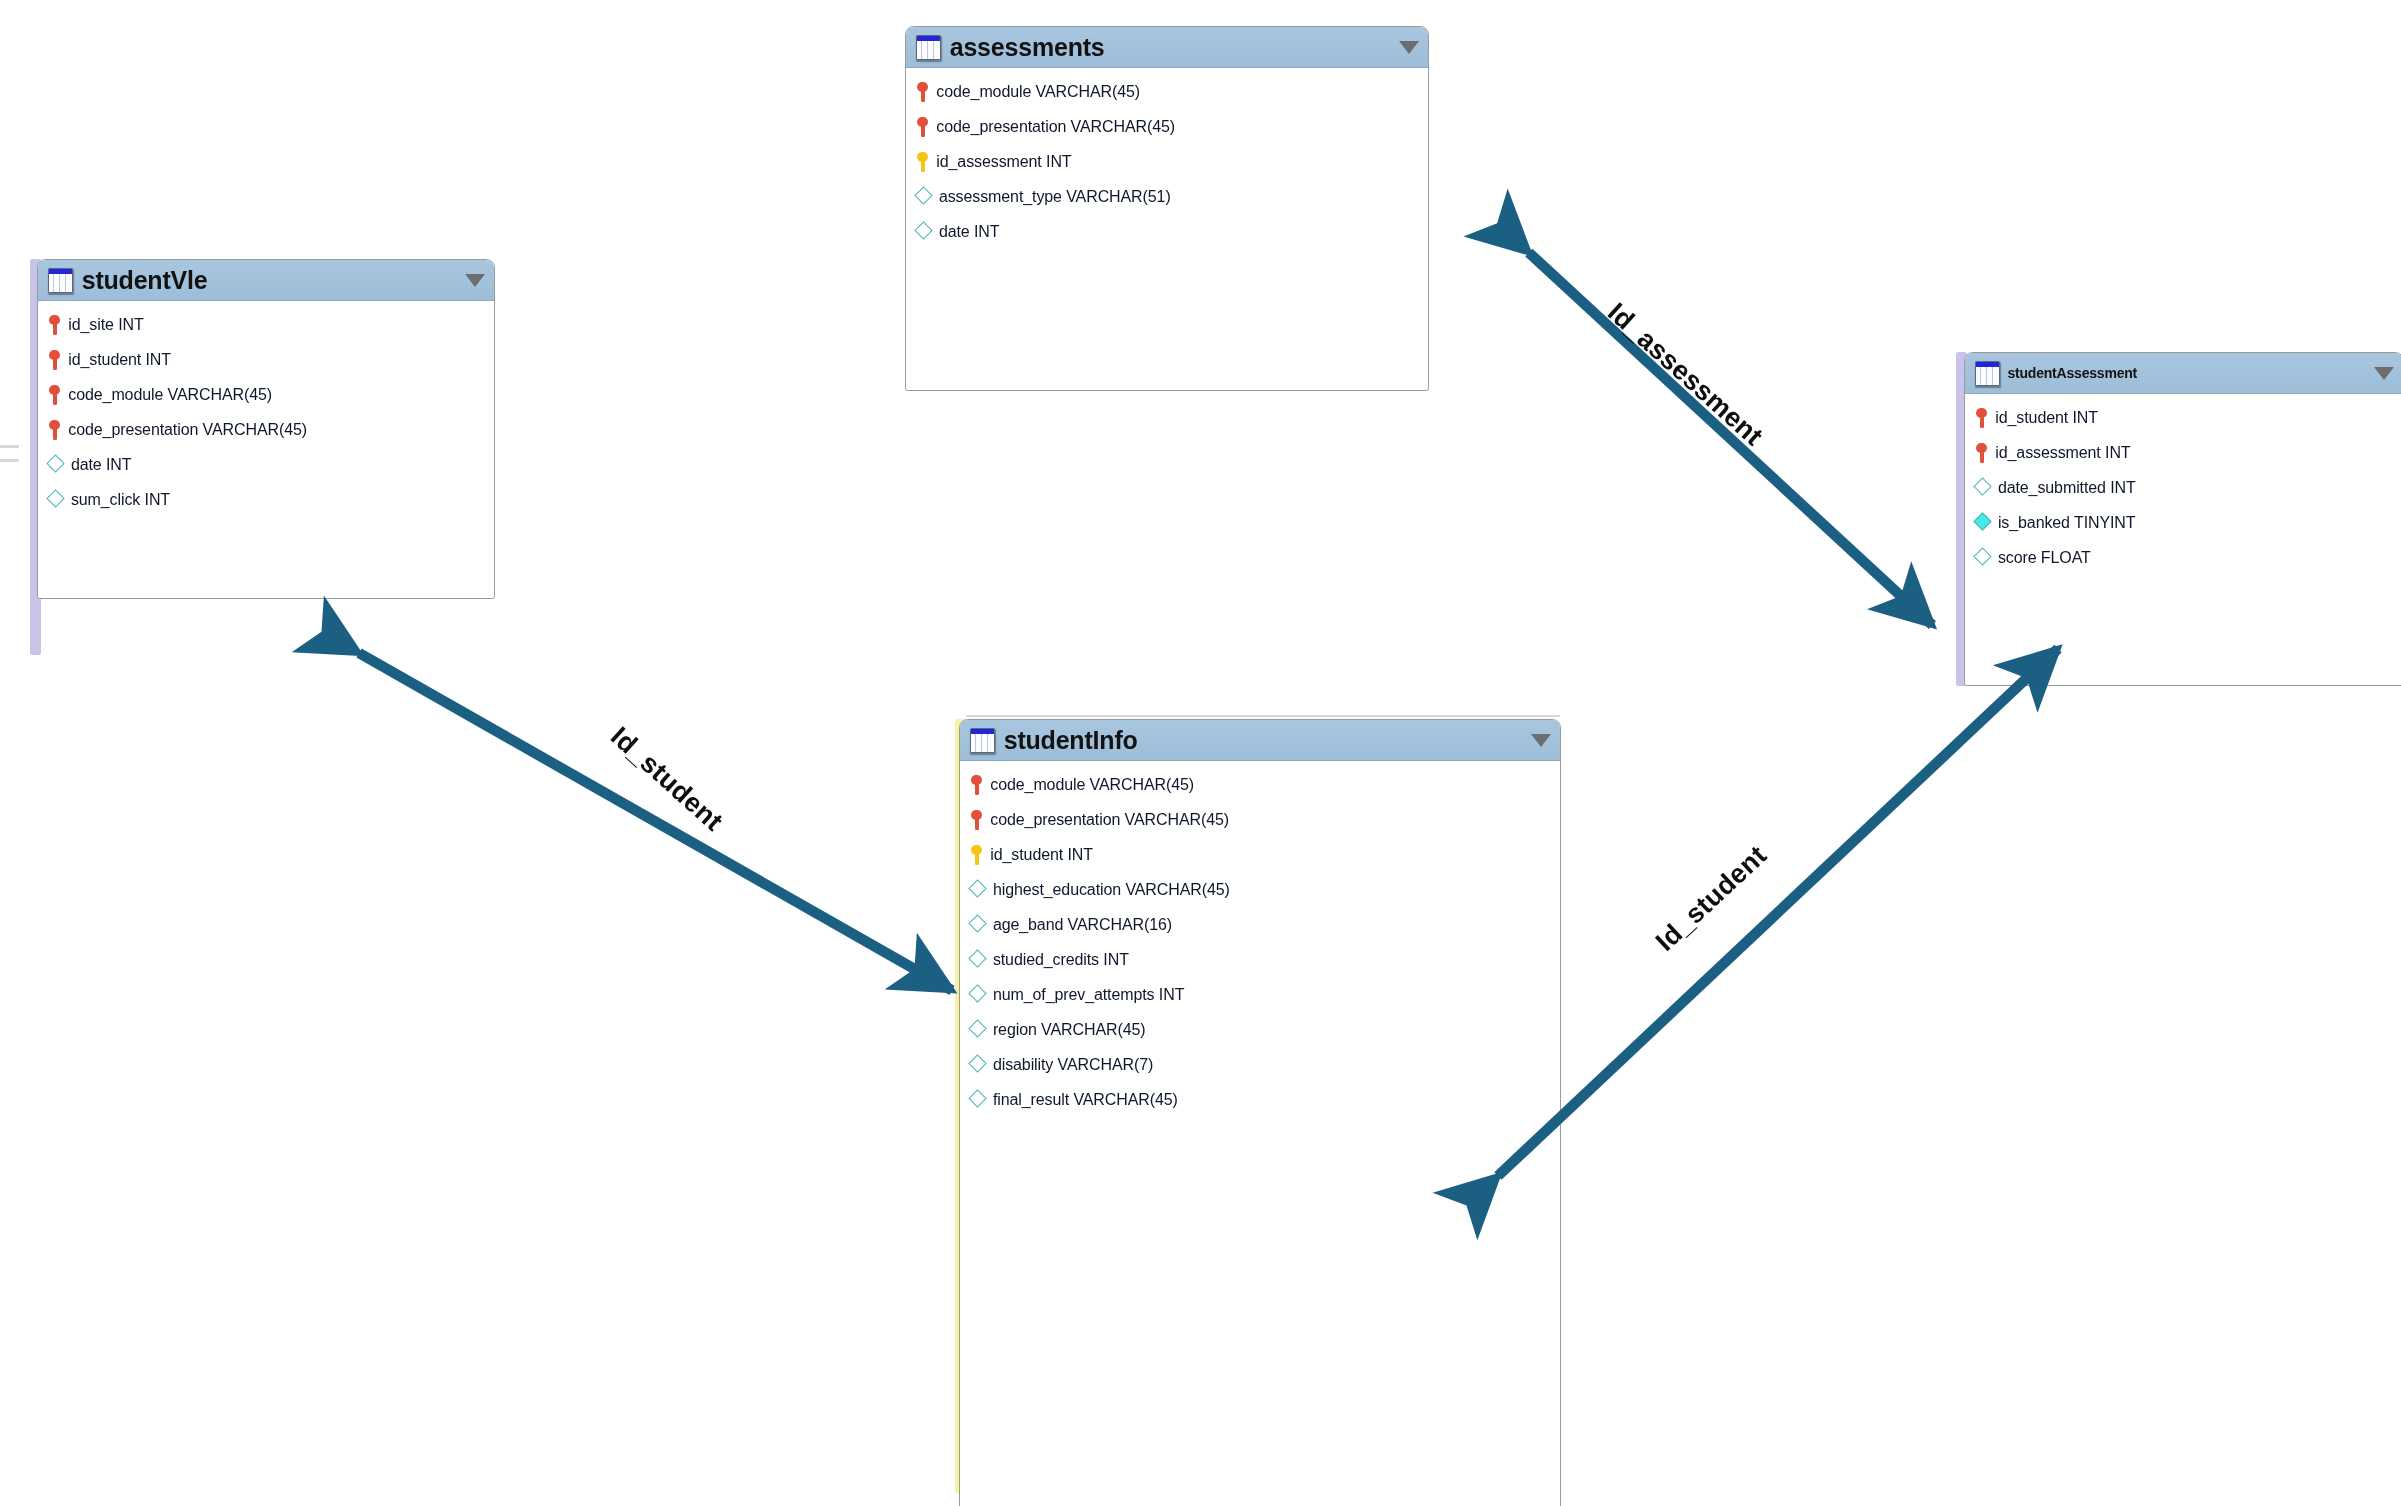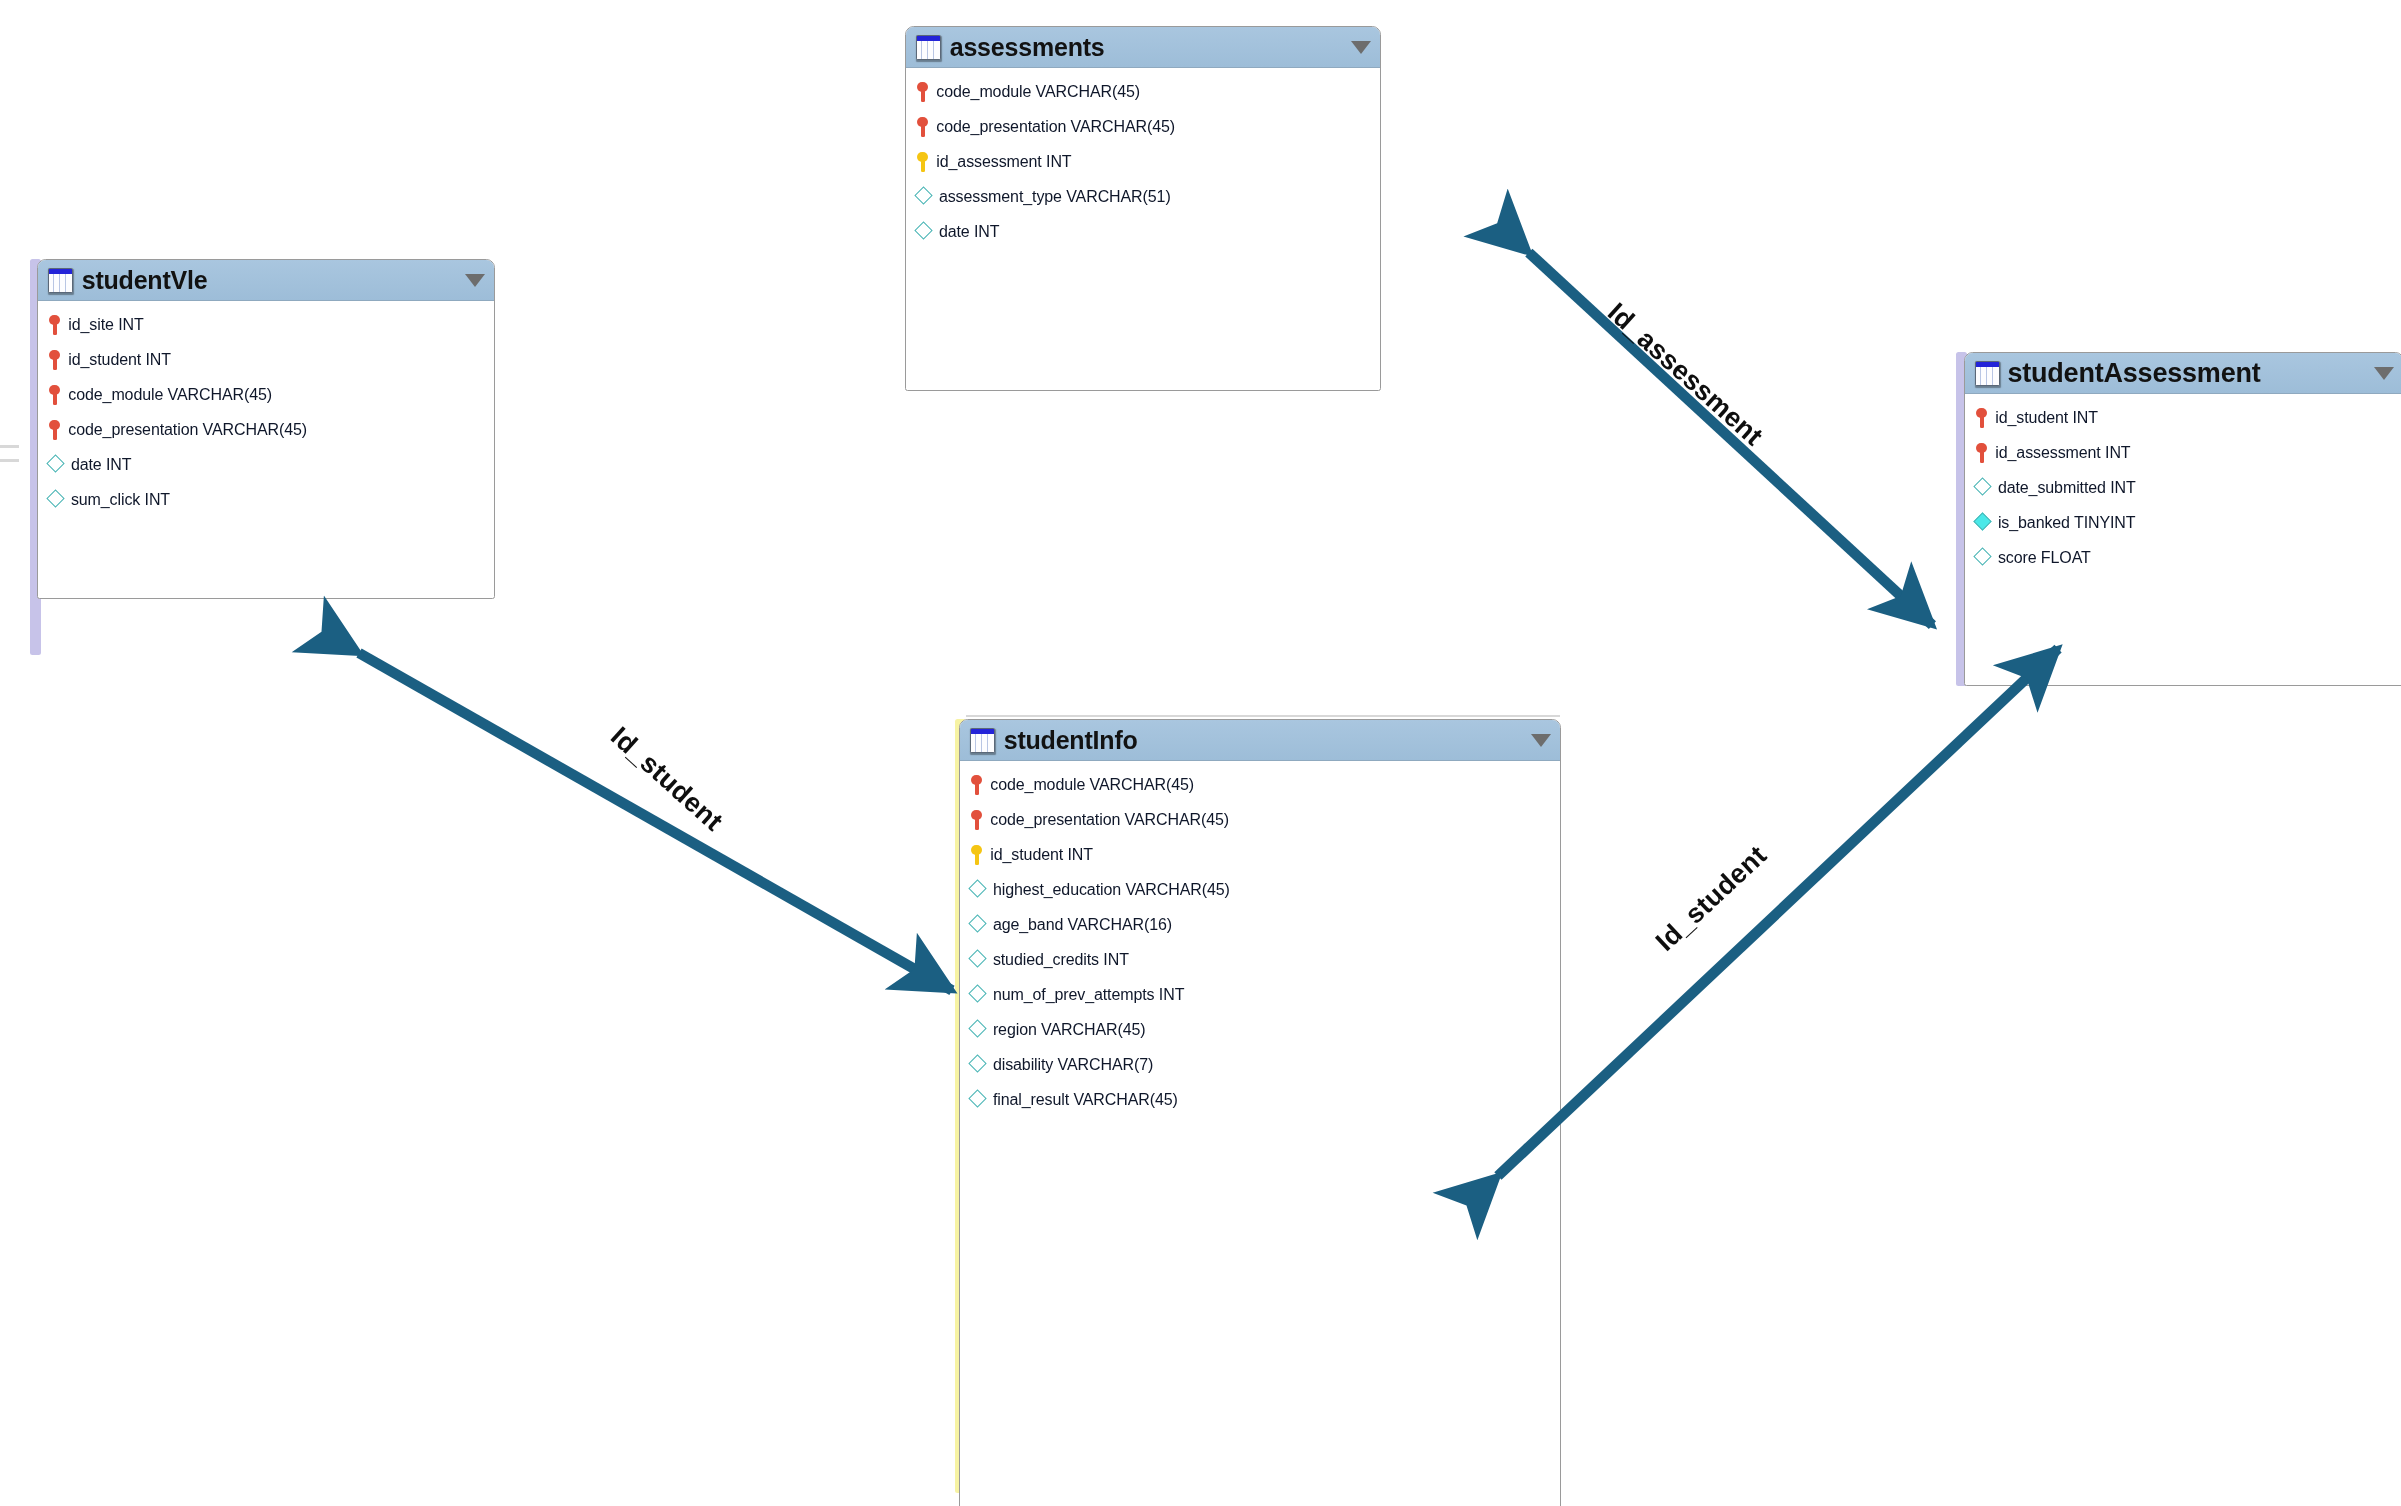--- a/index.html
+++ b/index.html
@@ -201,21 +201,21 @@
       </div>
       <div class="field-row">
         <span class="ico dia">
             <i></i>
           </span>
         <span class="field-name">sum_click INT</span>
       </div>
     </div>
   </div>
 
-  <div class="table-box" style="left:905px;top:26px;width:476px;height:365px;">
+  <div class="table-box" style="left:905px;top:26px;width:524px;height:365px;">
     <div class="tbl-header">
       <span class="tbl-icon"></span>
       <span class="tbl-title">assessments</span>
       <span class="chevron"></span>
     </div>
     <div class="tbl-body">
       <div class="field-row">
         <span class="ico key red"></span>
         <span class="field-name">code_module VARCHAR(45)</span>
       </div>
@@ -239,21 +239,21 @@
           </span>
         <span class="field-name">date INT</span>
       </div>
     </div>
   </div>
 
   <div class="glow violet" style="left:1956px;top:352px;height:334px;"></div>
   <div class="table-box" style="left:1964px;top:352px;width:440px;height:334px;">
     <div class="tbl-header">
       <span class="tbl-icon"></span>
-      <span class="tbl-title" style="font-size:27px;margin-left:7.4px;">studentAssessment</span>
+      <span class="tbl-title" style="font-size:14px;margin-left:7.4px;">studentAssessment</span>
       <span class="chevron"></span>
     </div>
     <div class="tbl-body">
       <div class="field-row">
         <span class="ico key red"></span>
         <span class="field-name">id_student INT</span>
       </div>
       <div class="field-row">
         <span class="ico key red"></span>
         <span class="field-name">id_assessment INT</span>

